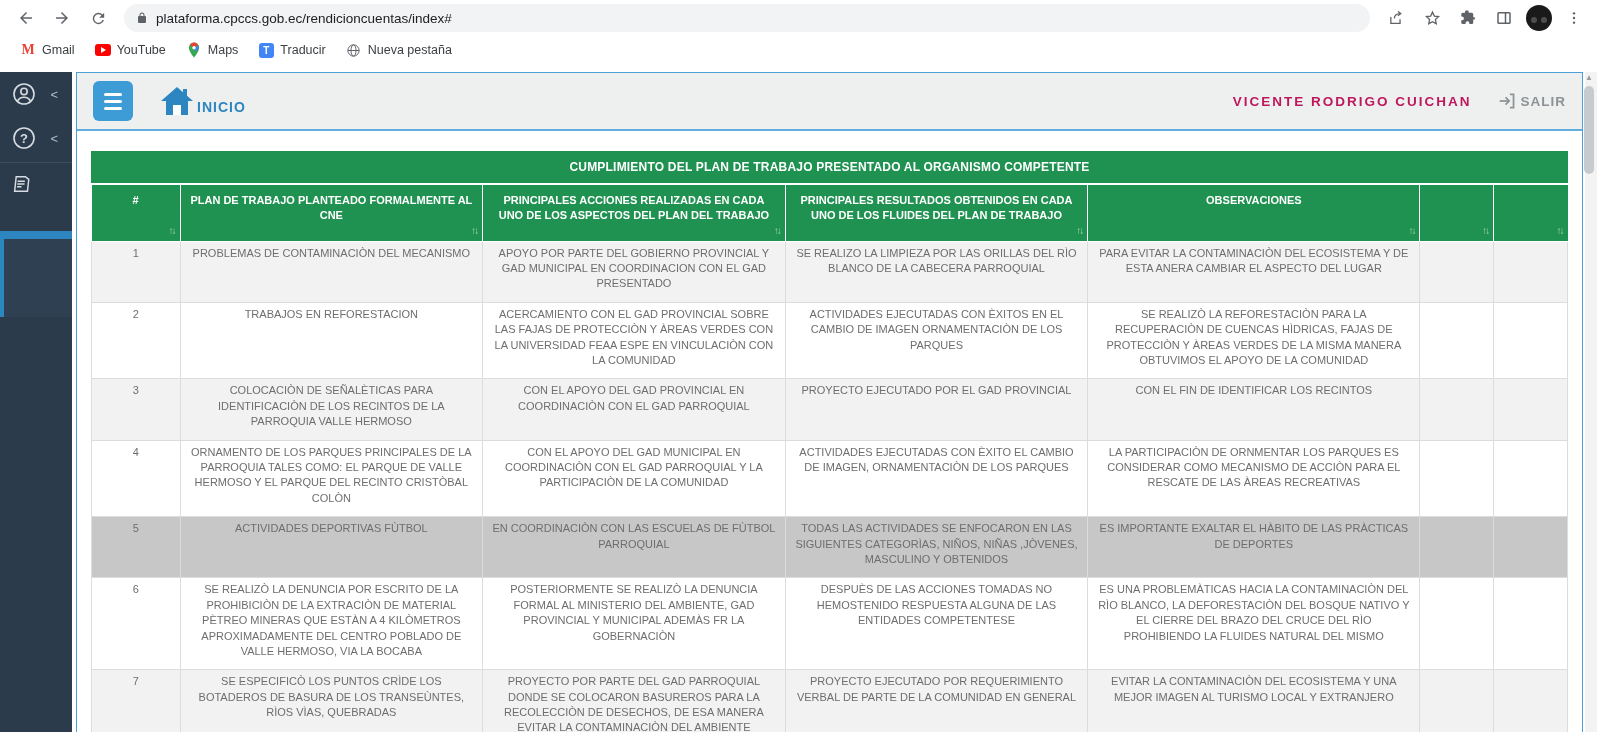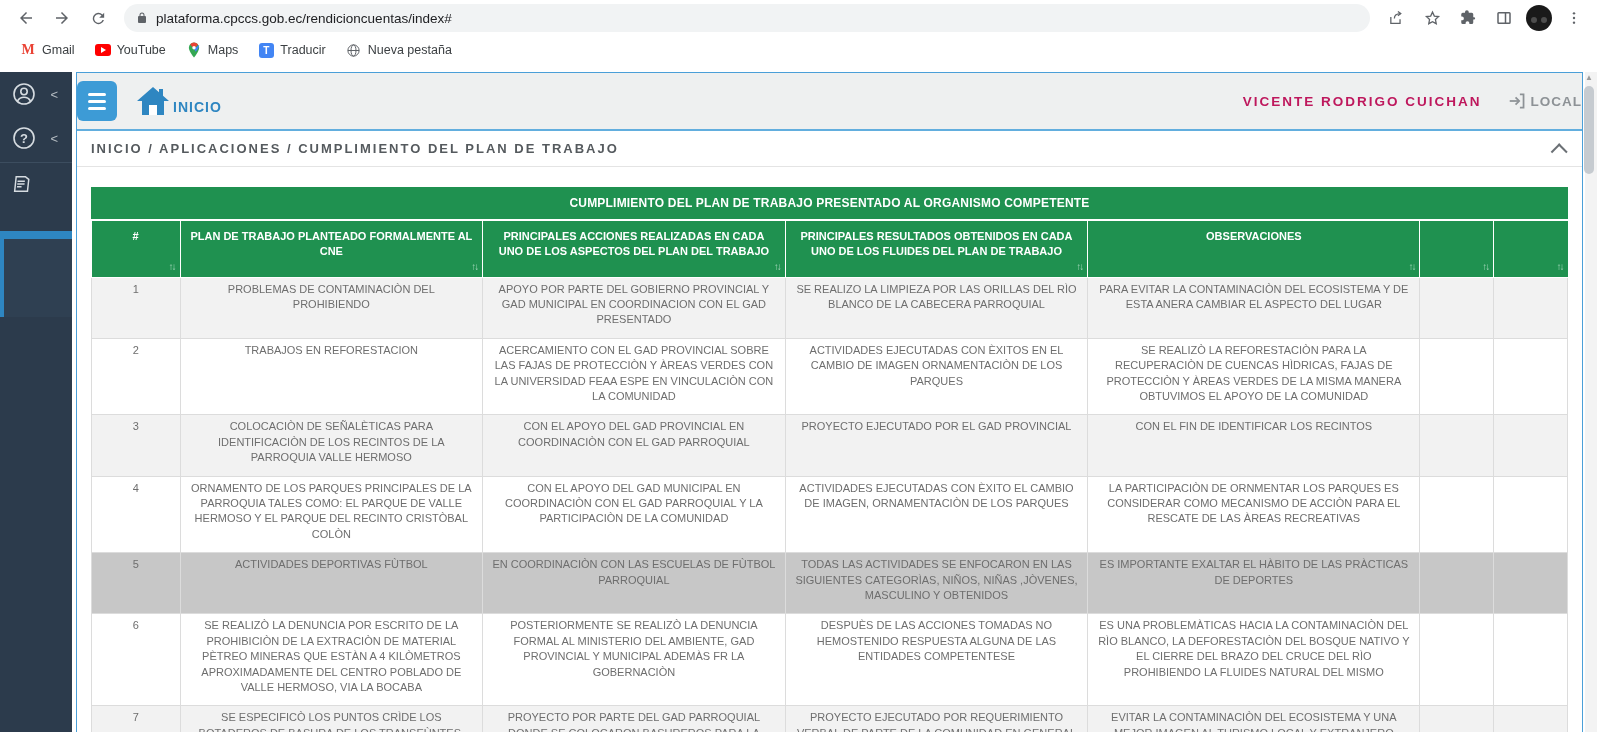--- a/index.html
+++ b/index.html
@@ -40,21 +40,21 @@
   .sb-sep { border-top:1px solid #3c4d5f; margin:2px 0 0 0; }
   .sb-book { padding:10px 12px 14px; }
   .sb-bluebar { height:8px; background:#2e86c1; margin-top:22px; }
   .sb-sub { height:78px; border-left:4px solid #2e86c1; background:#2f4052; }
 
   .side-gap { width:4px; background:#fff; flex:none; }
 
   .app { flex:1; border:1px solid #4a9fd8; border-bottom:none; display:flex; flex-direction:column; background:#fff; }
 
   .app-header { height:58px; background:#eef0f0; border-bottom:2px solid #62aede;
-    display:flex; align-items:center; padding:0 0; flex:none; }
+    display:flex; align-items:center; padding:0 16px; flex:none;gap:8px; }
   .burger { width:40px; height:40px; background:#3d9bd6; border-radius:6px; display:flex;
     flex-direction:column; align-items:center; justify-content:center; gap:4px; cursor:pointer; flex:none; }
   .burger i { display:block; width:18px; height:3px; background:#fff; border-radius:2px; }
   .home-wrap { display:flex; align-items:flex-end; margin-left:18px; cursor:pointer; }
   .home-label { color:#2e86c1; font-weight:bold; font-size:14px; letter-spacing:1px; margin-left:2px; margin-bottom:2px; }
   .hdr-right { margin-left:auto; display:flex; align-items:center; }
   .user-name { color:#be185d; font-weight:bold; font-size:13.5px; letter-spacing:2px; }
   .salir { display:flex; align-items:center; margin-left:26px; cursor:pointer; }
   .salir span { color:#8d9296; font-weight:bold; font-size:13.5px; letter-spacing:1px; margin-left:5px; }
 
@@ -237,29 +237,25 @@
         <span class="home-label">INICIO</span>
       </div>
       <div class="hdr-right">
         <span class="user-name">VICENTE RODRIGO CUICHAN</span>
         <div class="salir">
           <svg width="18" height="16" viewBox="0 0 24 22" fill="none" stroke="#8d9296" stroke-width="2.4">
             <path d="M2 11h12"></path>
               <path d="M10 6l5 5-5 5" fill="none"></path>
               <path d="M16 2h5v18h-5"></path>
             </svg>
-          <span>LOCAL</span>
+          <span>SALIR</span>
         </div>
       </div>
     </div>
 
-    <div class="crumb-row">
-      <span class="crumb">INICIO / APLICACIONES / CUMPLIMIENTO DEL PLAN DE TRABAJO</span>
-      <span class="collapse-chev"></span>
-    </div>
 
     <div class="content">
       <div class="banner">CUMPLIMIENTO DEL PLAN DE TRABAJO PRESENTADO AL ORGANISMO COMPETENTE</div>
 
       <table>
         <colgroup>
           <col style="width:6%">
             <col style="width:20.5%">
             <col style="width:20.5%">
           <col style="width:20.5%">
@@ -274,21 +270,21 @@
             <th><span>PRINCIPALES ACCIONES REALIZADAS EN CADA UNO DE LOS ASPECTOS DEL PLAN DEL TRABAJO</span><span class="sort-ic">↑↓</span></th>
             <th><span>PRINCIPALES RESULTADOS OBTENIDOS EN CADA UNO DE LOS FLUIDES DEL PLAN DE TRABAJO</span><span class="sort-ic">↑↓</span></th>
             <th><span>OBSERVACIONES</span><span class="sort-ic">↑↓</span></th>
             <th><span></span><span class="sort-ic">↑↓</span></th>
             <th><span></span><span class="sort-ic">↑↓</span></th>
           </tr>
         </thead>
         <tbody>
             <tr class="odd">
     <td>1</td>
-    <td>PROBLEMAS DE CONTAMINACIÒN DEL PROHIBIENDO</td>
+    <td>PROBLEMAS DE CONTAMINACIÒN DEL MECANISMO</td>
     <td>APOYO POR PARTE DEL GOBIERNO PROVINCIAL Y GAD MUNICIPAL EN COORDINACION CON EL GAD PRESENTADO</td>
     <td>SE REALIZO LA LIMPIEZA POR LAS ORILLAS DEL RÌO BLANCO DE LA CABECERA PARROQUIAL</td>
     <td>PARA EVITAR LA CONTAMINACIÒN DEL ECOSISTEMA Y DE ESTA ANERA CAMBIAR EL ASPECTO DEL LUGAR</td>
     <td></td>
     <td></td>
   </tr>
             <tr>
     <td>2</td>
     <td>TRABAJOS EN REFORESTACION</td>
     <td>ACERCAMIENTO CON EL GAD PROVINCIAL SOBRE LAS FAJAS DE PROTECCIÒN Y ÀREAS VERDES CON LA UNIVERSIDAD FEAA ESPE EN VINCULACIÒN CON LA COMUNIDAD</td>

